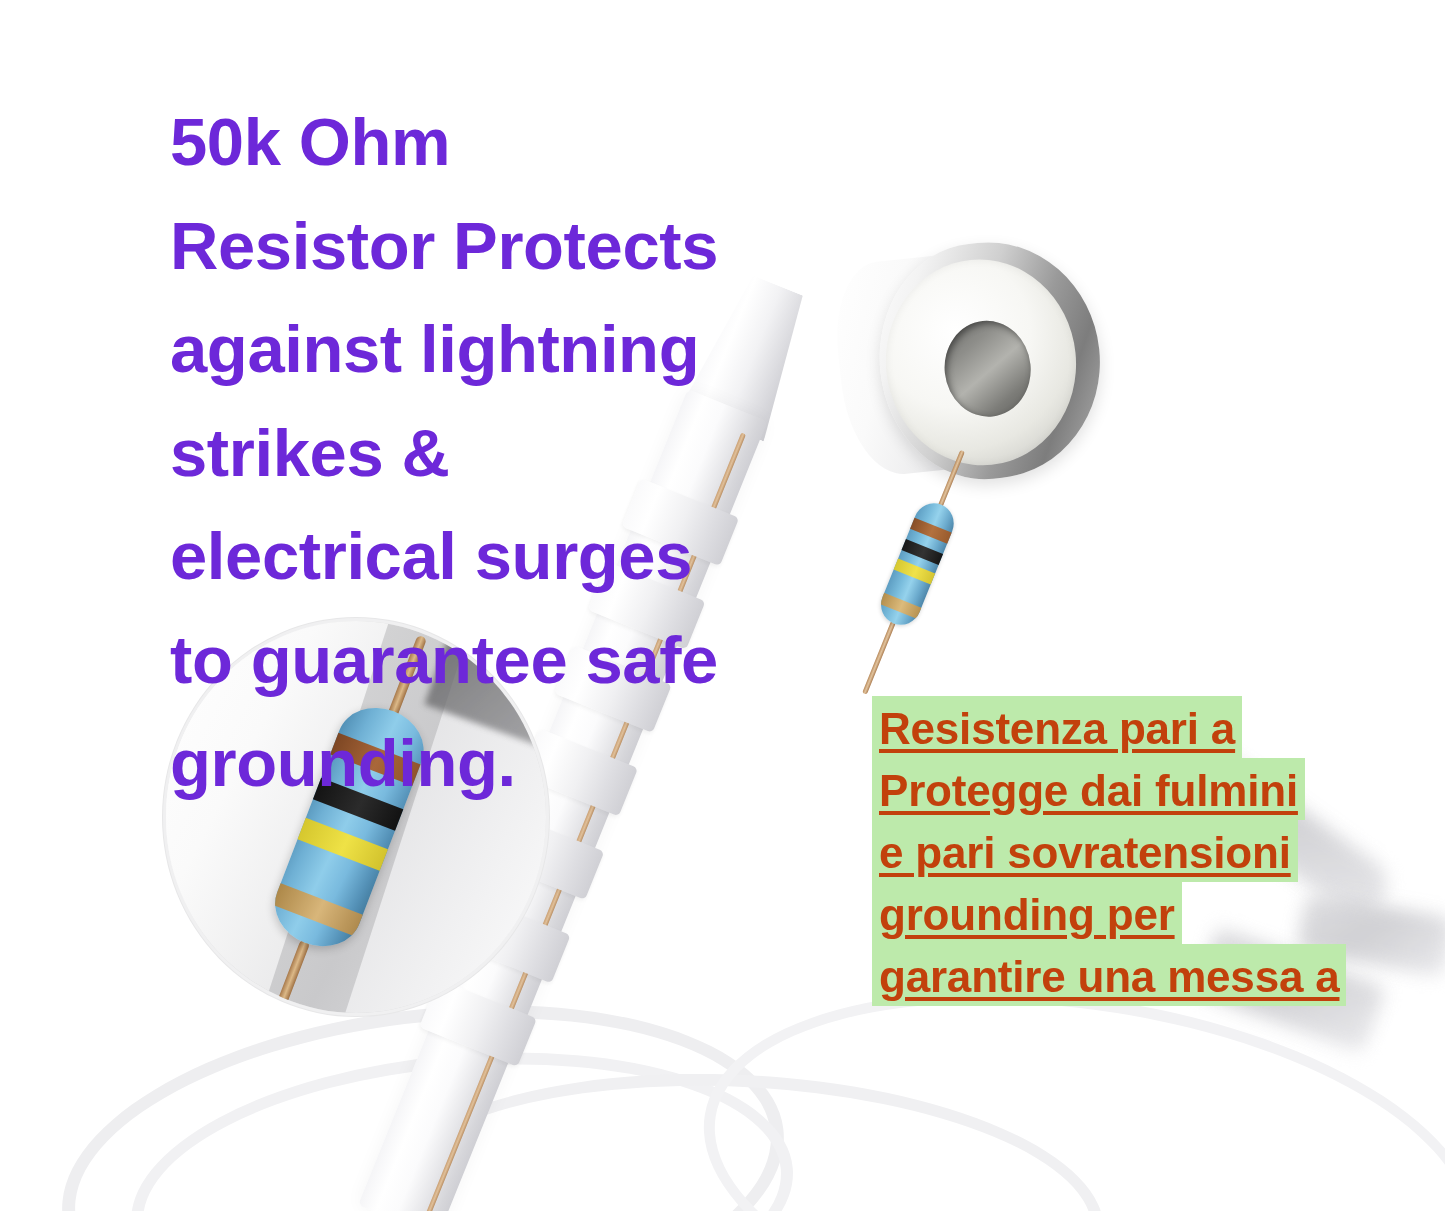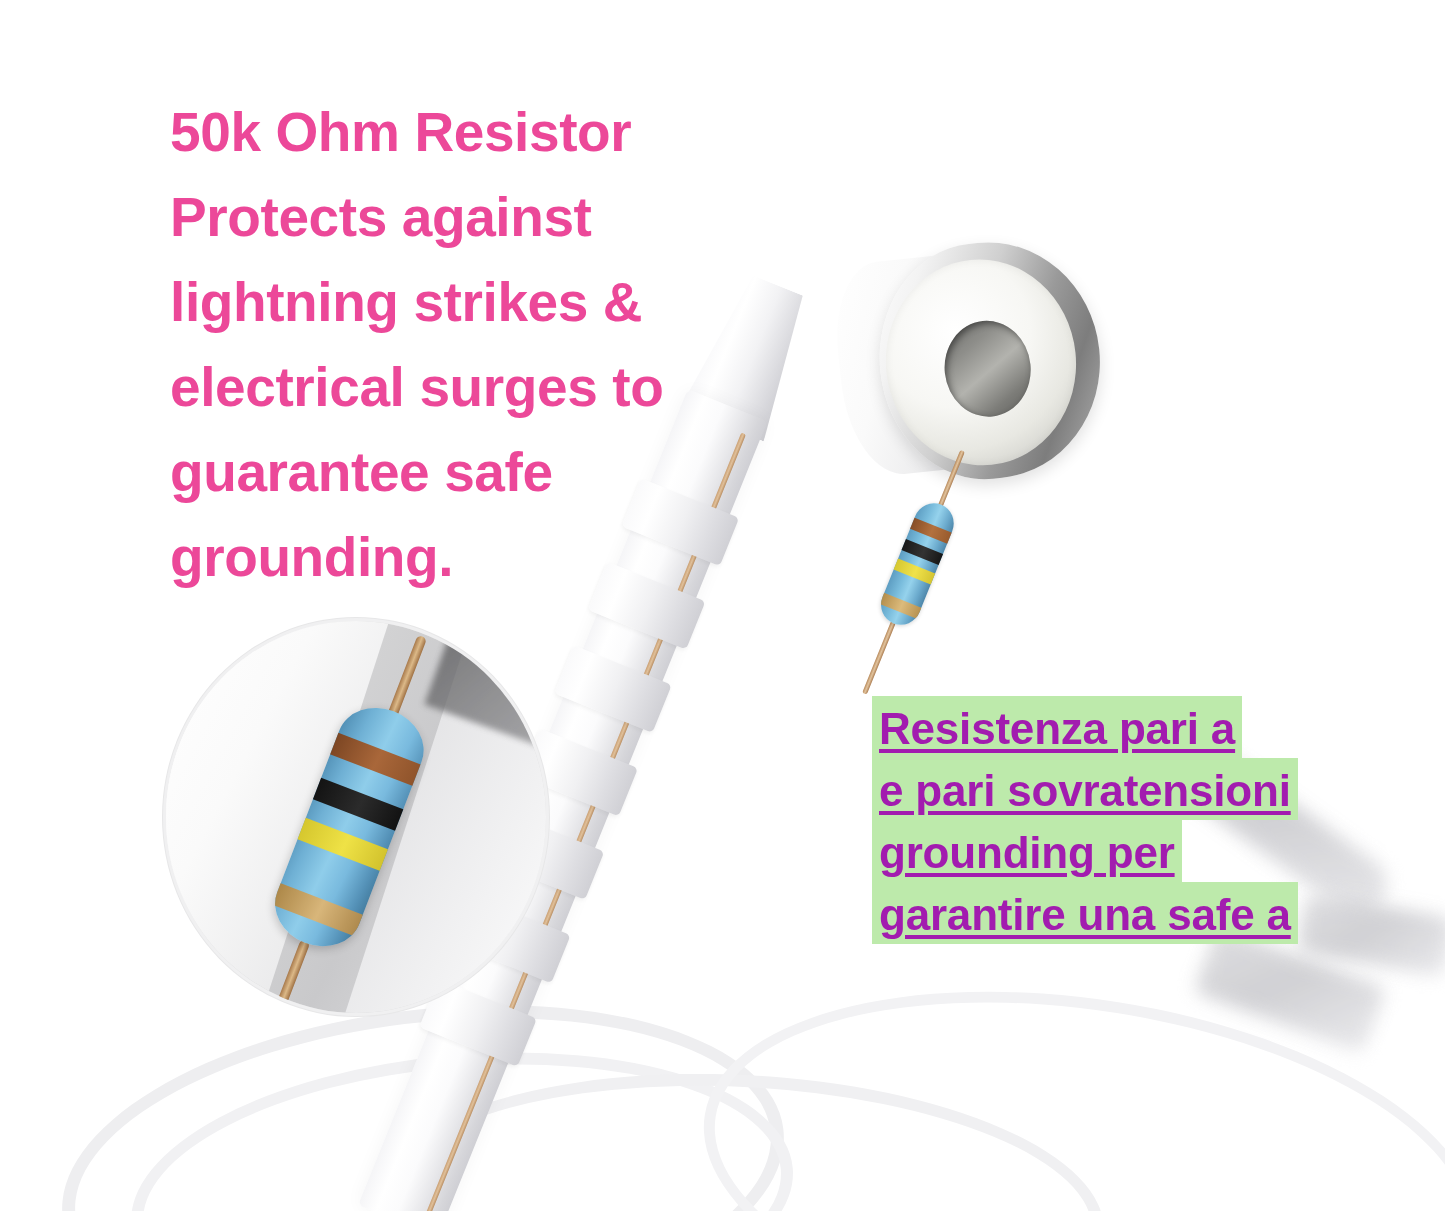--- a/index.html
+++ b/index.html
@@ -308,37 +308,37 @@
   .iband.black  { top: 88px;  background: linear-gradient(95deg,#0c0c0c,#2b2b2b,#070707); }
   .iband.yellow { top: 131px; background: linear-gradient(95deg,#cdbe26,#efe246,#c6b522); }
   .iband.gold   { top: 201px; background: linear-gradient(95deg,#a07a3a,#d8b67a,#9c763a); }
 
   
   .headline {
     position: absolute;
     left: 170px;
     top: 90px;
     width: 560px;
-    font-size: 55px;
+    font-size: 67px;
     font-weight: bold;
     line-height: 1.545;
-    color: #ec4899;
+    color: #6d28d9;
     letter-spacing: -0.4px;
     white-space: pre-line;
   }
 
   .italic-block {
     position: absolute;
     left: 872px;
     top: 696px;
     width: 520px;
     font-size: 44px;
     font-weight: bold;
     line-height: 1.0;
-    color: #a21caf;
+    color: #c2410c;
     letter-spacing: -0.2px;
   }
   .italic-block .ln {
     display: block;
     width: fit-content;
     background: #bdeaab;
     padding: 11px 7px 7px 7px;
     text-decoration: underline;
     text-decoration-thickness: 4px;
     text-underline-offset: 5px;
@@ -410,18 +410,19 @@
         </div>
       </div>
     </div>
 
   </div>
 
   <div class="headline">50k Ohm Resistor Protects against lightning strikes &amp; electrical surges to guarantee safe grounding.</div>
 
   <div class="italic-block">
     <span class="ln">Resistenza pari a</span>
+    <span class="ln">Protegge dai fulmini</span>
     <span class="ln">e pari sovratensioni</span>
     <span class="ln">grounding per</span>
-    <span class="ln">garantire una safe a</span>
+    <span class="ln">garantire una messa a</span>
   </div>
 
 </div>
 
 </body></html>

